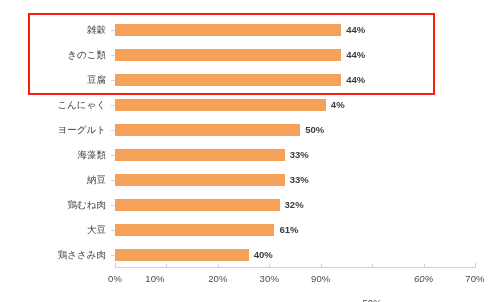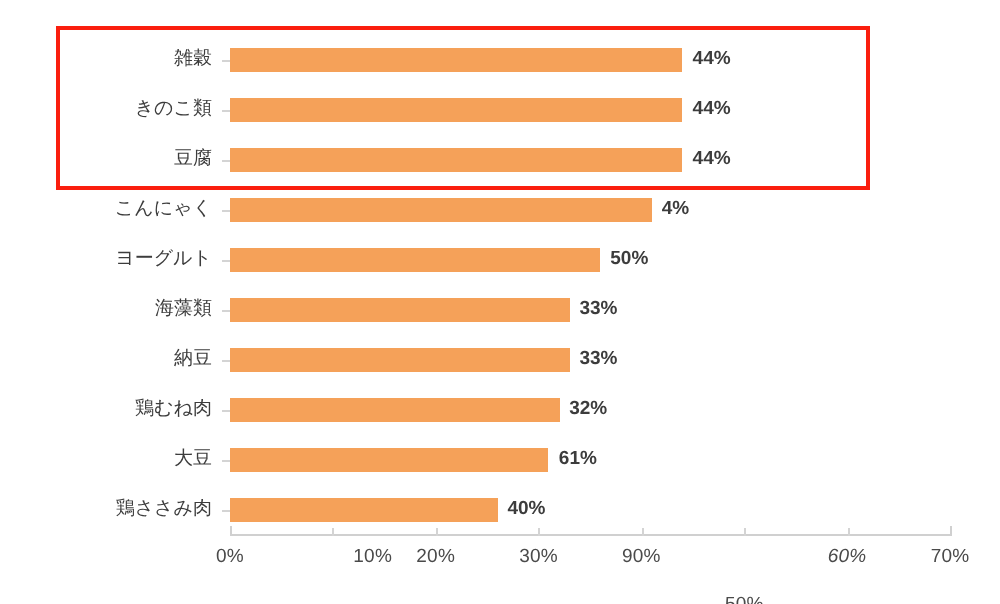--- a/index.html
+++ b/index.html
@@ -119,21 +119,21 @@
 <div id="chart-root">
   <div class="plot-area">
 
     <div class="axis-line"></div>
     <div class="axis-cap left"></div>
     <div class="axis-cap right"></div>
 
     <div id="xticks">
         <div class="x-tick-label" style="left: 115px;">0%</div>
         <div class="x-tick" style="left: 166.429px;"></div>
-        <div class="x-tick-label" style="left: 166px; text-align: right;">10%</div>
+        <div class="x-tick-label" style="left: 155px;">10%</div>
         <div class="x-tick" style="left: 217.857px;"></div>
         <div class="x-tick-label" style="left: 217.857px;">20%</div>
         <div class="x-tick" style="left: 269.286px;"></div>
         <div class="x-tick-label" style="left: 269.286px;">30%</div>
         <div class="x-tick" style="left: 320.714px;"></div>
         <div class="x-tick-label" style="left: 320.714px;">90%</div>
         <div class="x-tick" style="left: 372.143px;"></div>
         <div class="x-tick-label" style="left: 372.143px; margin-top: 24px;">50%</div>
         <div class="x-tick" style="left: 423.571px;"></div>
         <div class="x-tick-label" style="left: 423.571px; font-style: italic;">60%</div>

